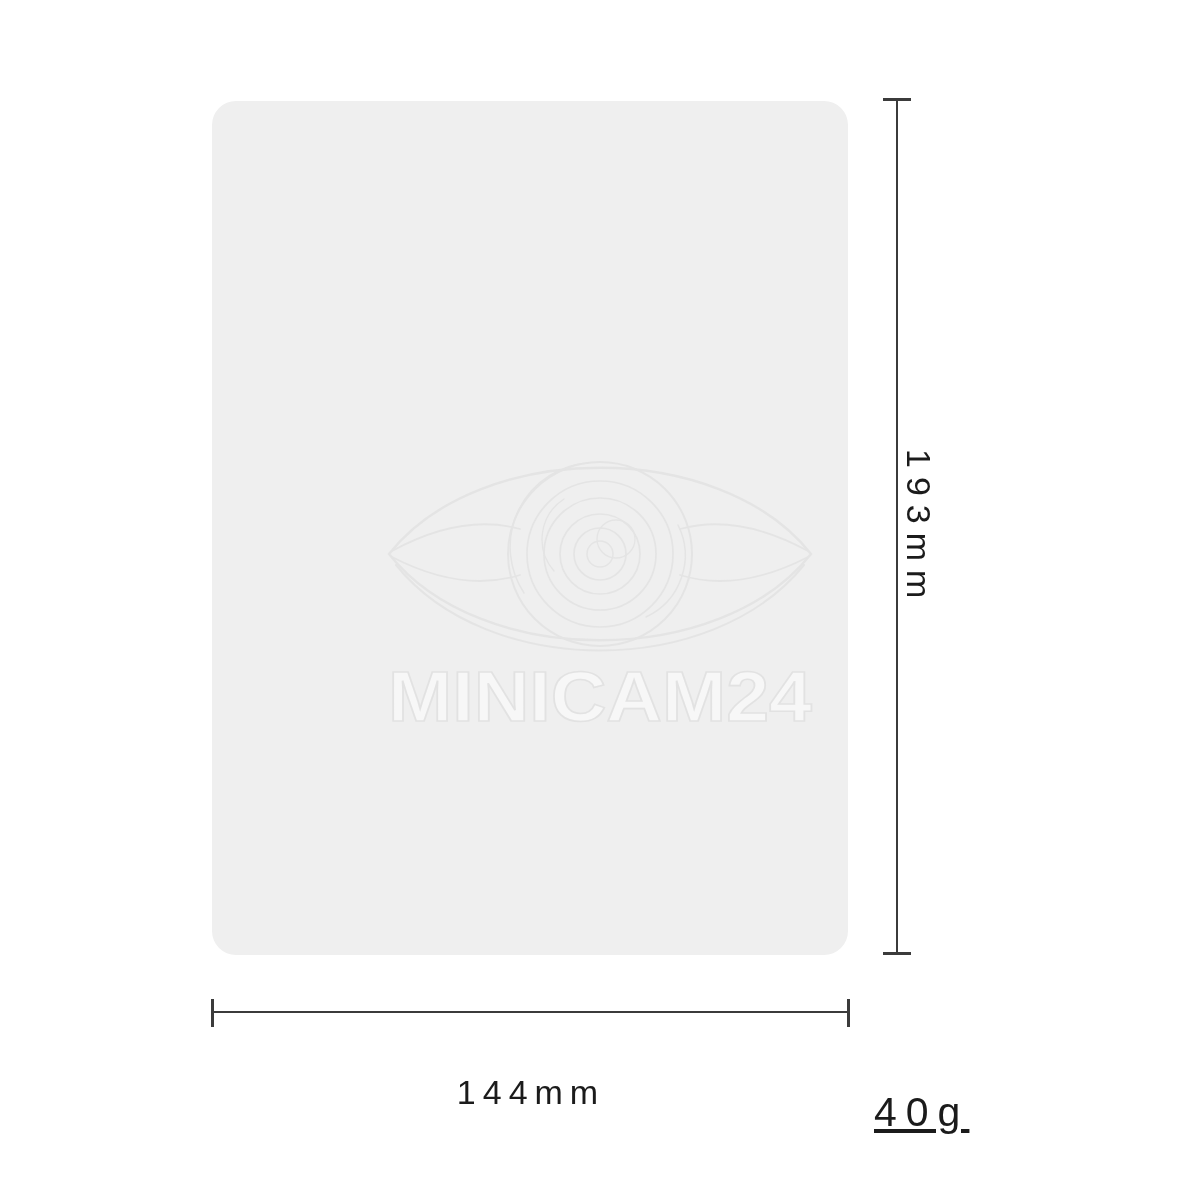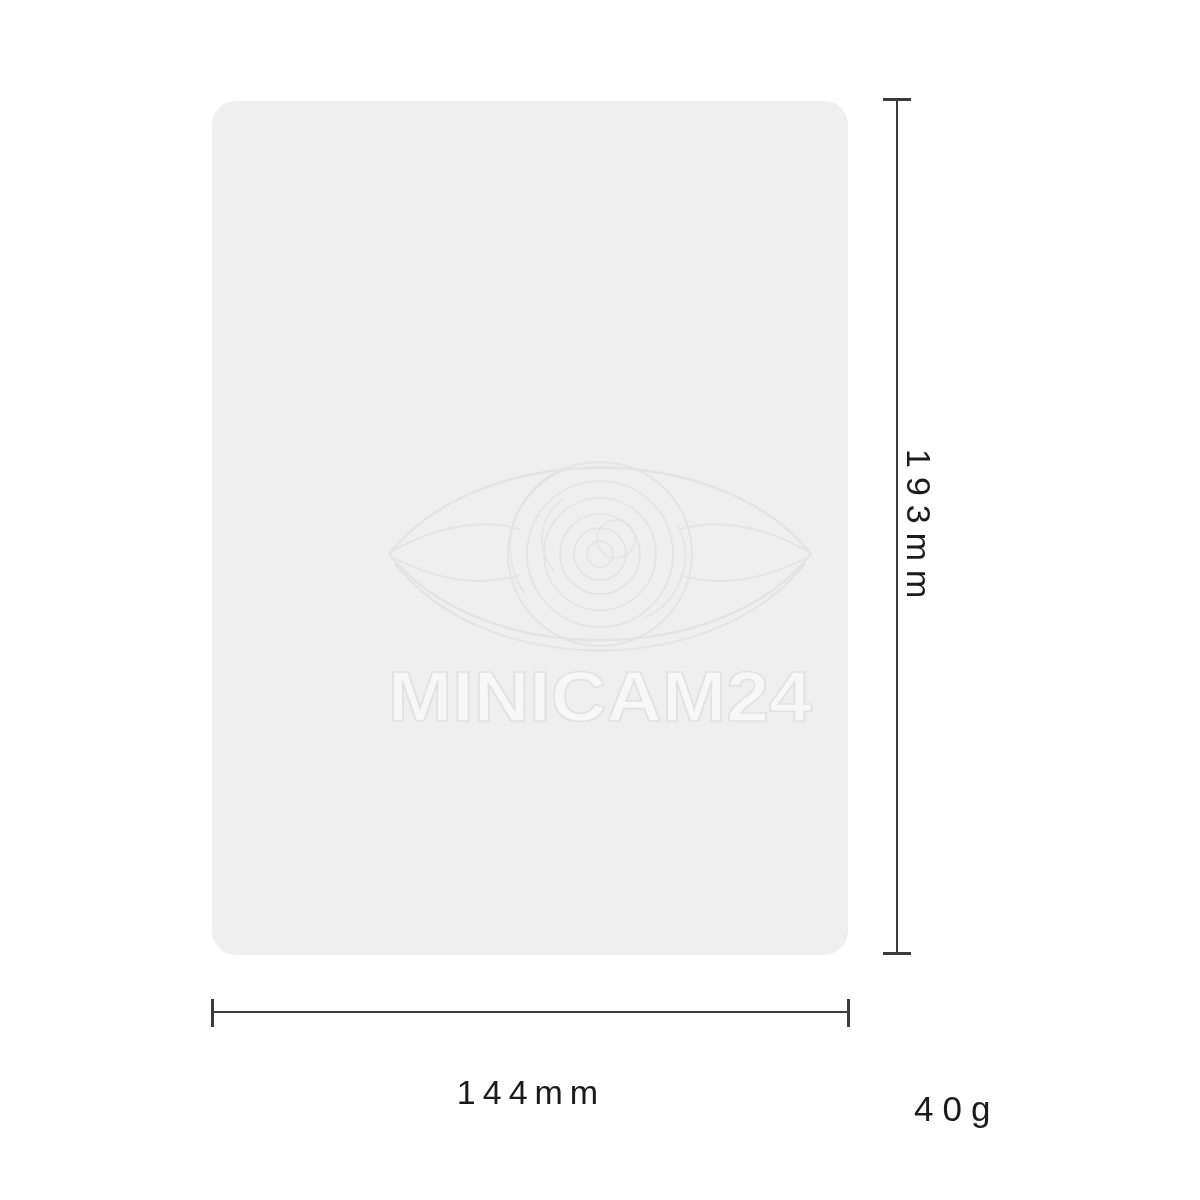--- a/index.html
+++ b/index.html
@@ -65,24 +65,25 @@
   }
   .hlabel {
     left: 212px;
     top: 1036px;
     width: 638px;
     text-align: center;
     letter-spacing: 7px;
     margin-top: 37px;
   }
   .wlabel {
-    left: 914px;
+    left: 874px;
     top: 1089px;
-    font-size: 35px;
+    font-size: 41px;
     letter-spacing: 9px;
+    text-decoration: underline;
   }
 </style>
 </head>
 <body>
 
 <div class="canvas">
 
   <div class="panel">
     <svg class="watermark" viewBox="0 0 636 854" xmlns="http://www.w3.org/2000/svg">
       <g fill="none" stroke="#e4e4e4" stroke-width="2.4" stroke-linecap="round">

